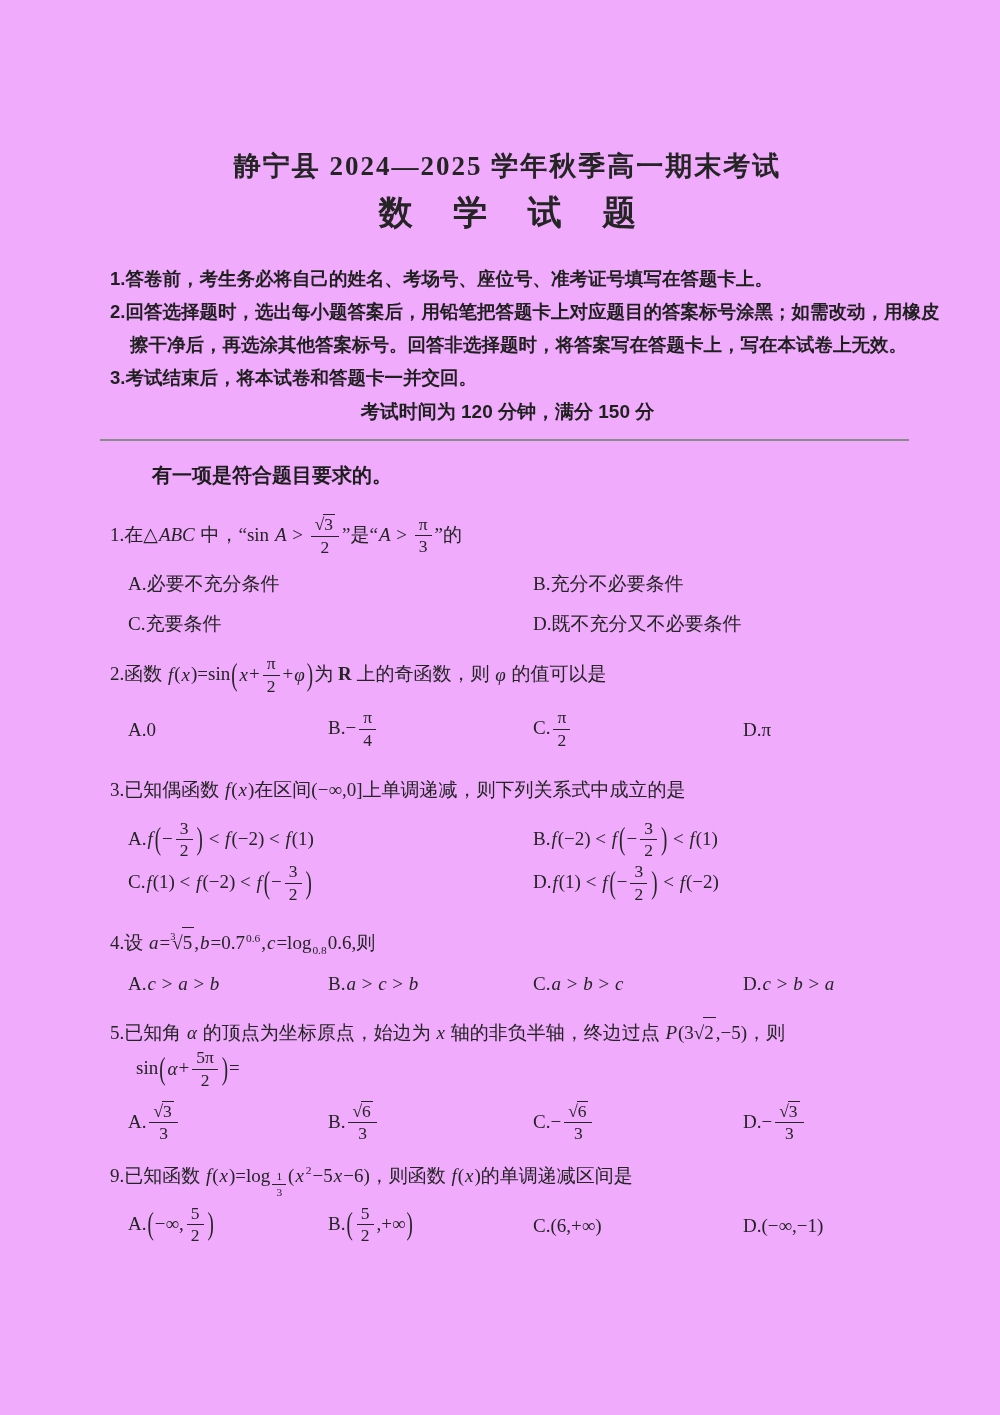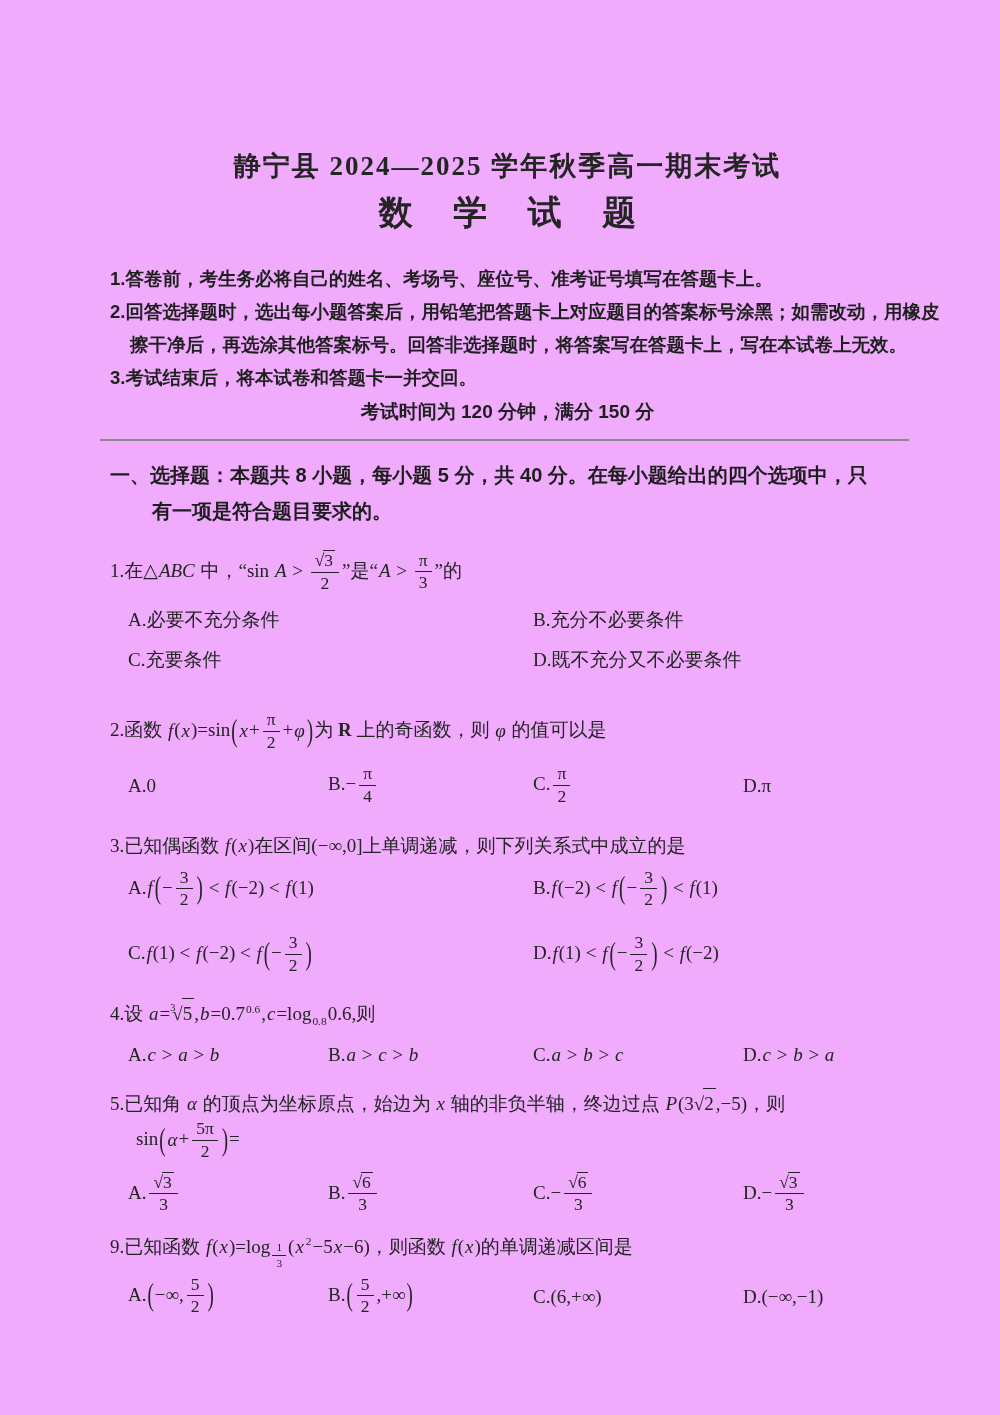--- a/index.html
+++ b/index.html
@@ -22,22 +22,22 @@
 
   .question{font-size:19px;}
   .stem{white-space:nowrap;line-height:1.55;}
   .stem2{white-space:nowrap;}
   .opts{display:grid;padding-left:18px;align-items:center;row-gap:14px;}
   .cols2{grid-template-columns:405px 1fr;}
   .cols4{grid-template-columns:200px 205px 210px 1fr;}
   .opt{white-space:nowrap;}
 
   #q1{margin-top:22px;} #q1 .opts{margin-top:13px;}
-  #q2{margin-top:38px;} #q2 .opts{margin-top:12px;}
-  #q3{margin-top:24px;} #q3 .opts{margin-top:8px;row-gap:23px;}
+  #q2{margin-top:18px;} #q2 .opts{margin-top:12px;}
+  #q3{margin-top:24px;} #q3 .opts{margin-top:15px;row-gap:1px;}
   #q4{margin-top:22px;} #q4 .opts{margin-top:13px;}
   #q5{margin-top:22px;} #q5 .stem2{margin-top:2px;padding-left:26px;} #q5 .opts{margin-top:10px;}
   #q6{margin-top:16px;} #q6 .opts{margin-top:6px;}
 
   .footer{position:absolute;left:0;right:0;bottom:56px;text-align:center;font-size:17px;letter-spacing:2px;}
 
   
   .mt{}
   .mi{font-style:italic;padding:0 1px;}
   .mb{font-weight:700;}
@@ -67,21 +67,20 @@
       <div class="ins-line">1.答卷前，考生务必将自己的姓名、考场号、座位号、准考证号填写在答题卡上。</div>
       <div class="ins-line">2.回答选择题时，选出每小题答案后，用铅笔把答题卡上对应题目的答案标号涂黑；如需改动，用橡皮</div>
       <div class="ins-line ins-cont">擦干净后，再选涂其他答案标号。回答非选择题时，将答案写在答题卡上，写在本试卷上无效。</div>
       <div class="ins-line">3.考试结束后，将本试卷和答题卡一并交回。</div>
       <div class="time-note">考试时间为 120 分钟，满分 150 分</div>
     </div>
 
     <div class="rule"></div>
 
     <div class="sec-head">
-      <div class="l1">一、选择题：本题共 8 小题，每小题 5 分，共 40 分。在每小题给出的四个选项中，只</div>
       <div class="l2">有一项是符合题目要求的。</div>
     </div>
 
     <div class="question" id="q1">
       <div class="stem"><span class="mt">1.在△</span><span class="mi">ABC</span><span class="mt"> 中，“sin </span><span class="mi">A</span><span class="mt"> &gt; </span><span class="frac">
             <span class="num"><span class="sqrt"><span class="rsign">√</span><span class="rad">3</span></span></span>
             <span class="den"><span class="mt">2</span></span>
           </span><span class="mt">”是“</span><span class="mi">A</span><span class="mt"> &gt; </span><span class="frac">
             <span class="num"><span class="mt">π</span></span>
             <span class="den"><span class="mt">3</span></span>

